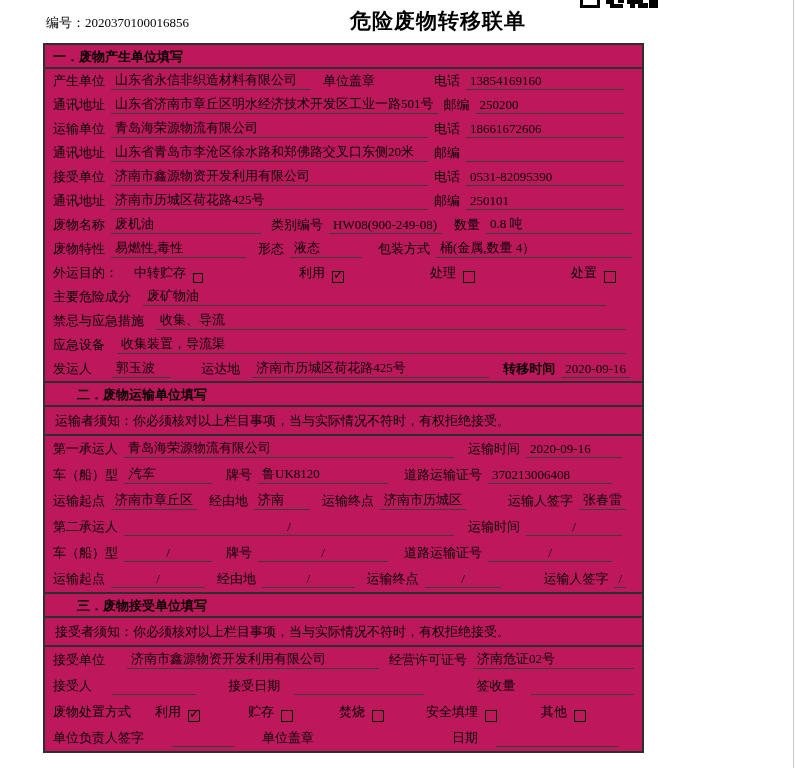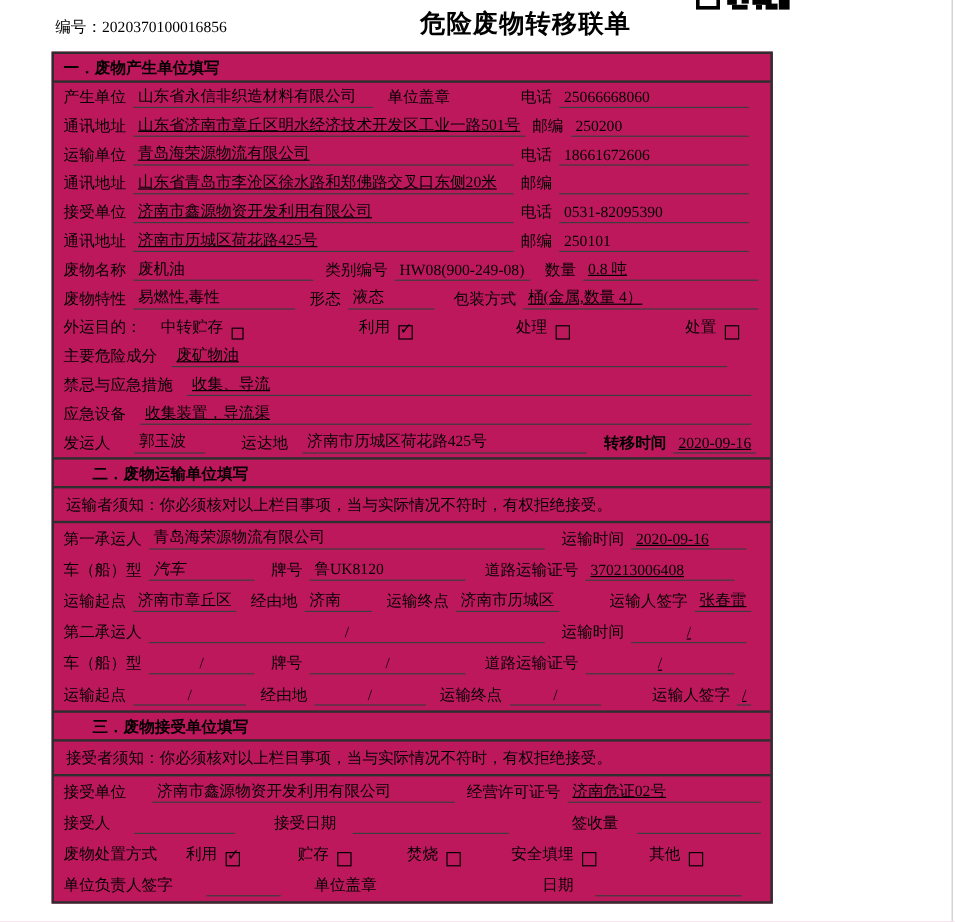--- a/index.html
+++ b/index.html
@@ -23,21 +23,21 @@
             border:2px solid var(--line); background:#be185d; }
   .sec-head{ height:17px; padding:3px 8px 2px; font-weight:bold; font-size:13px;
              font-family:"Liberation Sans","DejaVu Sans",sans-serif;
              border-bottom:2px solid var(--line); }
   .sec-head.mid{ border-top:2px solid var(--line);padding-left:32px; }
   .note{ height:18px; padding:5px 10px 4px; border-bottom:2px solid var(--line); white-space:nowrap; }
   .row{ display:flex; align-items:flex-end; height:21px; padding:0 8px 3px 8px; white-space:nowrap; }
   .row.tall{ height:22px; padding-bottom:4px; }
   .lbl{ padding-right:6px; }
   .fld{ border-bottom:1px solid var(--ul); padding:0 4px; min-height:15px; box-sizing:border-box; }
-  .grow{ flex:1 1 auto;text-decoration:underline; }
+  .grow{ flex:1 1 auto; }
   .ctr{ text-align:center; }
   .tail-auto{ margin-left:auto; }
   .cb{ display:inline-block; width:10px; height:10px; border:1.5px solid #000; margin-left:7px;
        position:relative; top:1px; }
   .cb.sm{ width:8px; height:8px; border-width:1px; }
   .cb.checked::after{ content:"\2713"; position:absolute; left:0; top:-5px; font-size:13px;
                       font-weight:bold; font-family:"DejaVu Sans",sans-serif; }
   .opt{ display:inline-flex; align-items:flex-end; }
   .footer{ position:absolute; left:46px; top:768px; white-space:nowrap; }
 </style>
@@ -67,21 +67,21 @@
 
   <div class="formbox">
 
     <div class="sec-head">一．废物产生单位填写</div>
 
     <div class="row">
       <span class="lbl">产生单位</span>
       <span class="fld" style="width:200px;">山东省永信非织造材料有限公司</span>
       <span class="lbl" style="margin-left:12px;">单位盖章</span>
       <span class="lbl tail-auto">电话</span>
-      <span class="fld" style="width:158px;margin-right:10px;">25066668060</span>
+      <span class="fld" style="width:158px;margin-right:10px;">13854169160</span>
     </div>
 
     <div class="row">
       <span class="lbl">通讯地址</span>
       <span class="fld grow" style="margin-right:6px;">山东省济南市章丘区明水经济技术开发区工业一路501号</span>
       <span class="lbl">邮编</span>
       <span class="fld" style="width:158px;margin-right:10px;">250200</span>
     </div>
 
     <div class="row">

